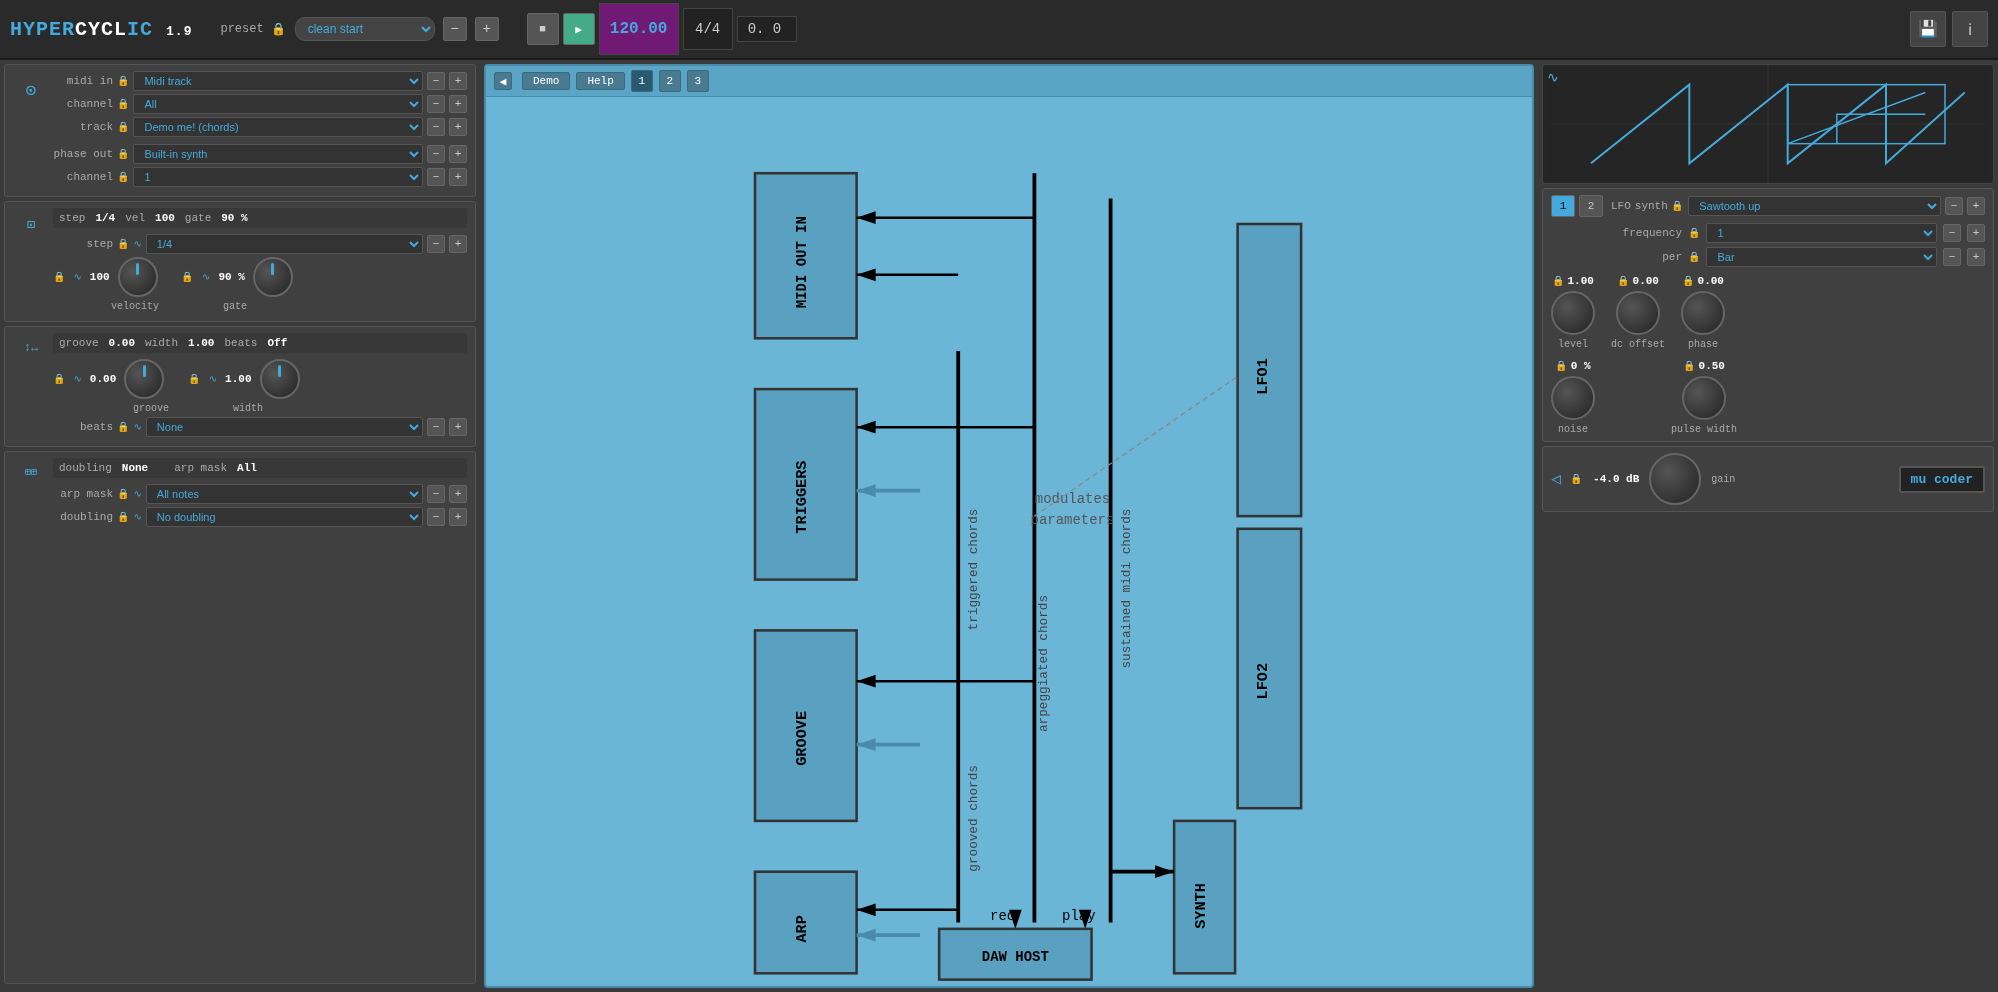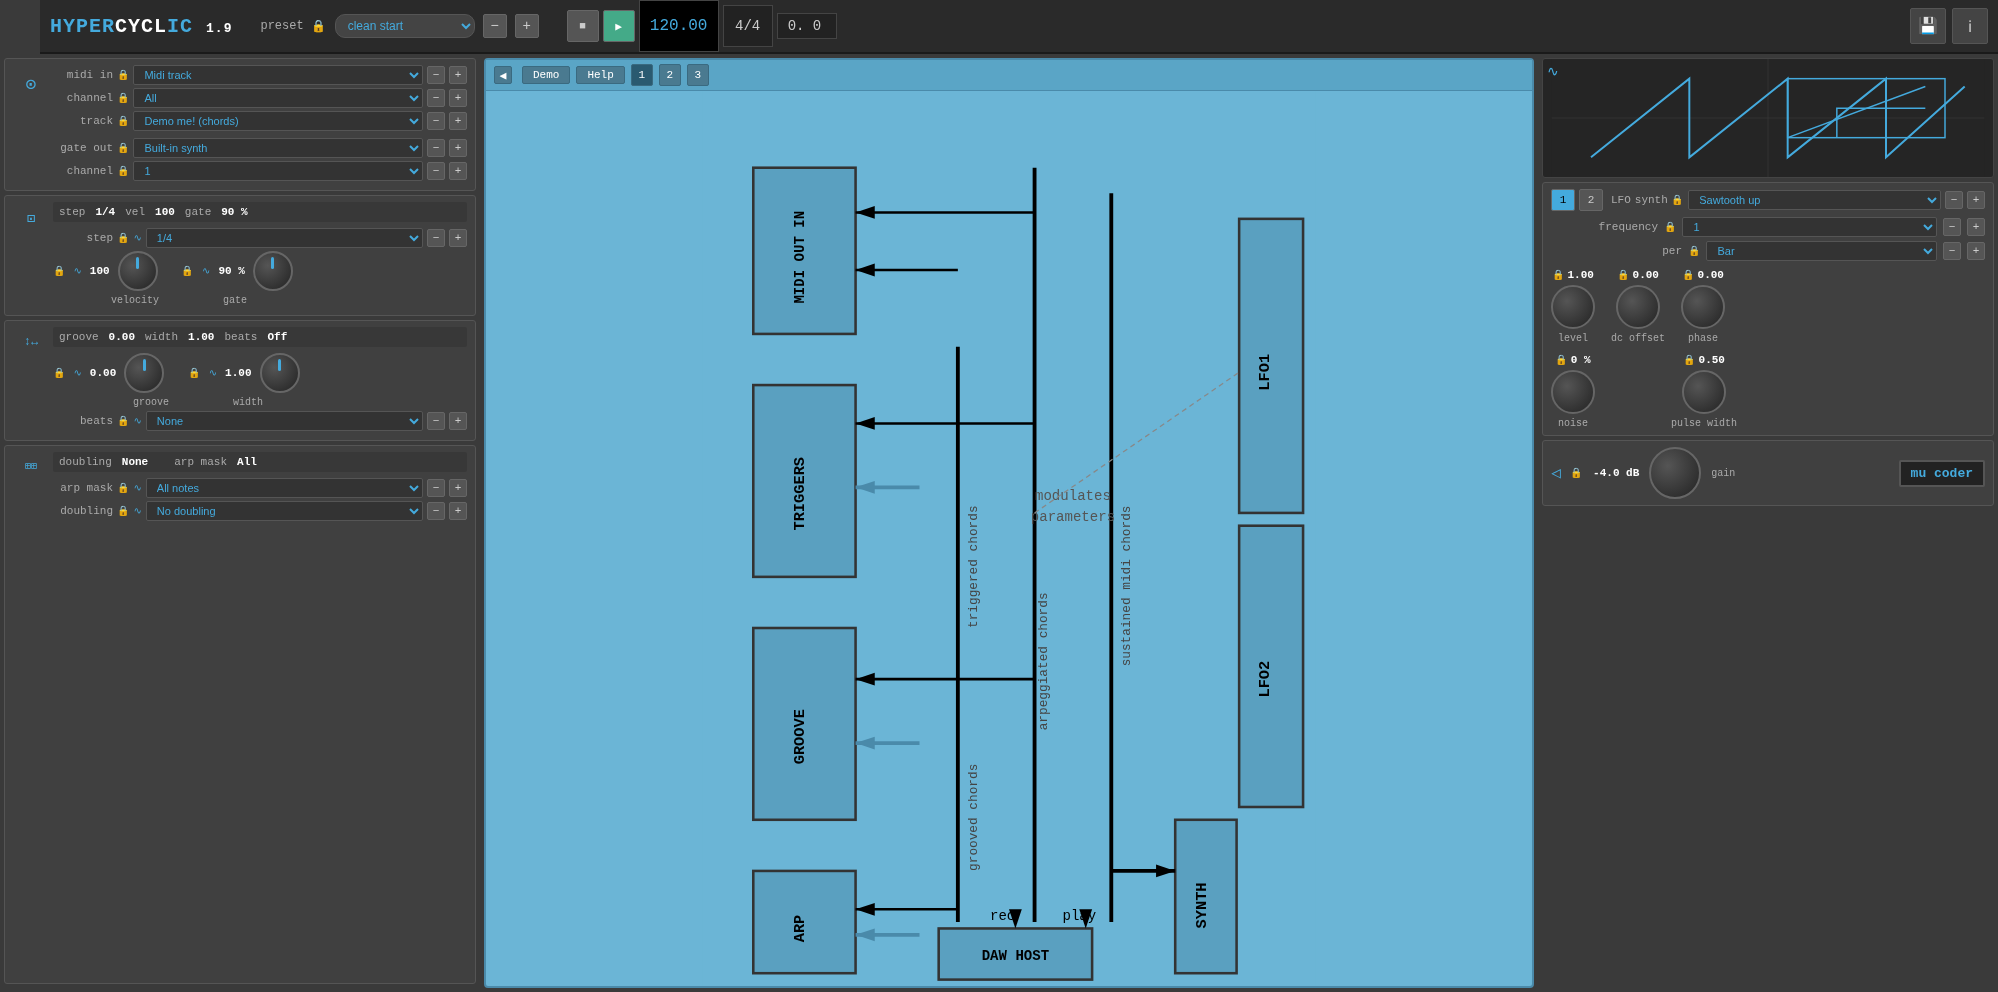--- a/index.html
+++ b/index.html
@@ -11,28 +11,27 @@
       width: 1998px;
       height: 992px;
       overflow: hidden;
       display: flex;
       flex-direction: column;
     }
 
     
     .top-bar {
       background: #2a2a2a;
-      height: 54px;
+      height: 60px;
       display: flex;
       align-items: center;
       padding: 0 10px;
       gap: 8px;
       border-bottom: 2px solid #1a1a1a;
       flex-shrink: 0;
-      margin-left: 40px;
     }
     .app-title {
       color: #4ad;
       font-size: 20px;
       font-weight: bold;
       letter-spacing: 1px;
       font-family: 'Courier New', monospace;
       margin-right: 10px;
     }
     .app-title span { color: #fff; }
@@ -68,26 +67,26 @@
       background: #555;
       border: 1px solid #666;
       color: #ccc;
       width: 32px; height: 32px;
       display: flex; align-items: center; justify-content: center;
       cursor: pointer;
       border-radius: 2px;
     }
     .transport-btn.play { background: #4a8; color: #fff; }
     .bpm-display {
-      background: #000000;
+      background: #701a75;
       border: 1px solid #444;
       color: #4ad;
       padding: 16px 10px;
       font-size: 16px;
-      font-weight: normal;
+      font-weight: bold;
       font-family: 'Courier New', monospace;
       min-width: 80px;
       text-align: center;
     }
     .time-sig {
       background: #222;
       border: 1px solid #444;
       color: #ccc;
       padding: 12px 10px;
       font-size: 14px;
@@ -475,21 +474,21 @@
           <span class="row-label">track</span>
           <span class="row-icon">🔒</span>
           <select class="dropdown">
             <option>Demo me! (chords)</option>
           </select>
           <div class="small-btn">−</div>
           <div class="small-btn">+</div>
         </div>
         <div style="height:4px"></div>
         <div class="row">
-          <span class="row-label">gate out</span>
+          <span class="row-label">phase out</span>
           <span class="row-icon">🔒</span>
           <select class="dropdown">
             <option>Built-in synth</option>
           </select>
           <div class="small-btn">−</div>
           <div class="small-btn">+</div>
         </div>
         <div class="row">
           <span class="row-label">channel</span>
           <span class="row-icon">🔒</span>
@@ -726,21 +725,21 @@
         <span style="margin-left:auto; color:#aaa; font-size:11px">synth</span>
         <span class="row-icon">🔒</span>
         <select class="dropdown" style="min-width:120px; color:#4ad">
           <option>Sawtooth up</option>
         </select>
         <div class="small-btn">−</div>
         <div class="small-btn">+</div>
       </div>
 
       <div class="lfo-row">
-        <span style="margin-left:42px" class="lfo-param-label">frequency</span>
+        <span style="margin-left:66px" class="lfo-param-label">frequency</span>
         <span class="row-icon">🔒</span>
         <select class="dropdown" style="color:#4ad">
           <option>1</option>
         </select>
         <div class="small-btn">−</div>
         <div class="small-btn">+</div>
       </div>
 
       <div class="lfo-row">
         <span style="margin-left:66px" class="lfo-param-label">per</span>

